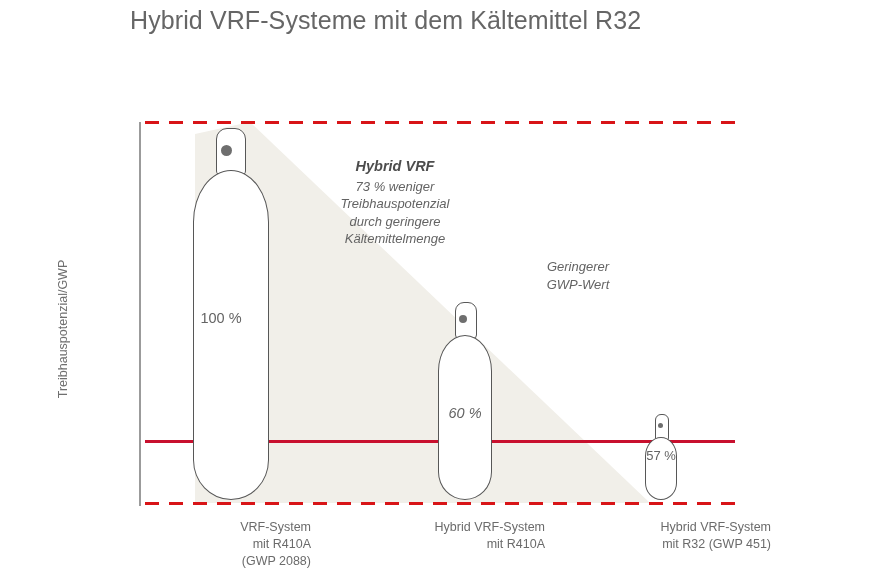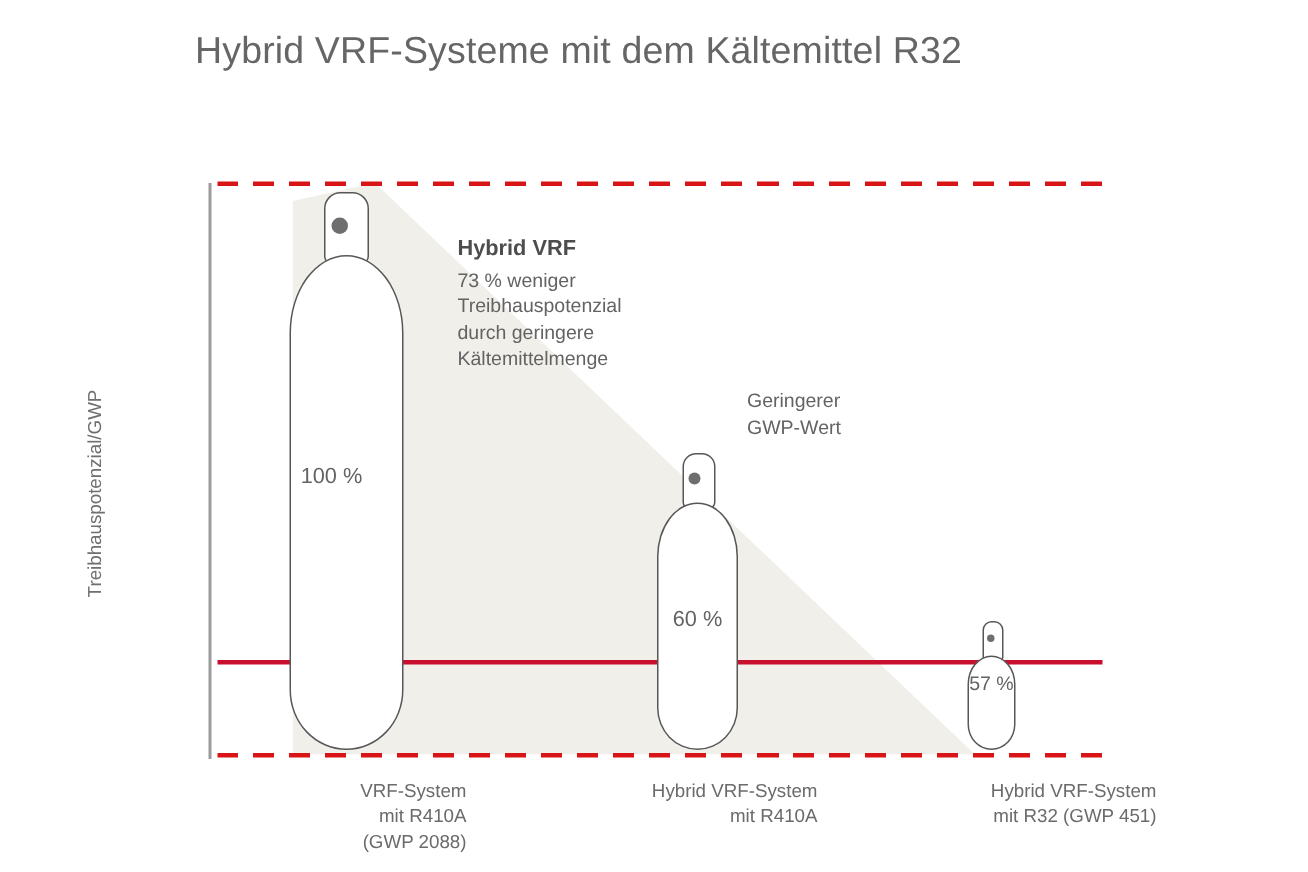--- a/index.html
+++ b/index.html
@@ -16,21 +16,21 @@
     width: 872px;
     height: 581px;
     background: #ffffff;
     overflow: hidden;
   }
 
   
   .title {
     position: absolute;
     left: 130px;
-    top: 20px;
+    top: 6px;
     font-size: 25px;
     font-weight: 400;
     color: #666666;
     letter-spacing: 0.1px;
     white-space: nowrap;
   }
   .subtitle {
     position: absolute;
     left: 130px;
     top: 48px;
@@ -131,40 +131,42 @@
   }
 
   
   #cyl-1 { left: 193px; top: 128px; width: 56px; height: 372px; }
   #cyl-1 .cap  { left: 23px; top: 0px;  width: 30px; height: 48px; border-radius: 11px 11px 5px 5px; }
   #cyl-1 .dot  { left: 28px; top: 17px; width: 11px; height: 11px; }
   #cyl-1 .body { left: 0px; top: 42px; width: 76px; height: 330px; border-radius: 38px / 52px 52px 40px 40px; }
   #cyl-1 .pct  { top: 182px; }
 
   
-  #cyl-2 { left: 438px; top: 302px; width: 54px; height: 198px; }
+  #cyl-2 { left: 438px; top: 302px; width: 54px; height: 198px; font-style: italic; }
   #cyl-2 .cap  { left: 17px; top: 0px;  width: 22px; height: 37px; border-radius: 9px 9px 4px 4px; }
   #cyl-2 .dot  { left: 21px; top: 13px; width: 8px; height: 8px; }
   #cyl-2 .body { left: 0px; top: 33px; width: 54px; height: 165px; border-radius: 27px / 36px 36px 28px 28px; }
   #cyl-2 .pct  { top: 103px; }
 
   
   #cyl-3 { left: 645px; top: 414px; width: 32px; height: 86px; }
   #cyl-3 .cap  { left: 10px; top: 0px;  width: 14px; height: 27px; border-radius: 6px 6px 3px 3px; }
   #cyl-3 .dot  { left: 13px; top: 9px; width: 5px; height: 5px; }
   #cyl-3 .body { left: 0px; top: 23px; width: 32px; height: 63px; border-radius: 16px / 19px 19px 17px 17px; }
   #cyl-3 .pct  { top: 34px; font-size: 13px; }
 
   
   .callout {
     position: absolute;
+    text-align: center;
     color: #636363;
     font-size: 13px;
     line-height: 17.5px;
     white-space: nowrap;
+    font-style: italic;
   }
   .callout .c-head {
     display: block;
     font-weight: bold;
     color: #4d4d4d;
     font-size: 14.5px;
     margin-bottom: 2px;
   }
   #callout-hybrid { left: 305px; top: 158px; width: 180px; }
   #callout-r32    { left: 498px; top: 258px; width: 160px; }

